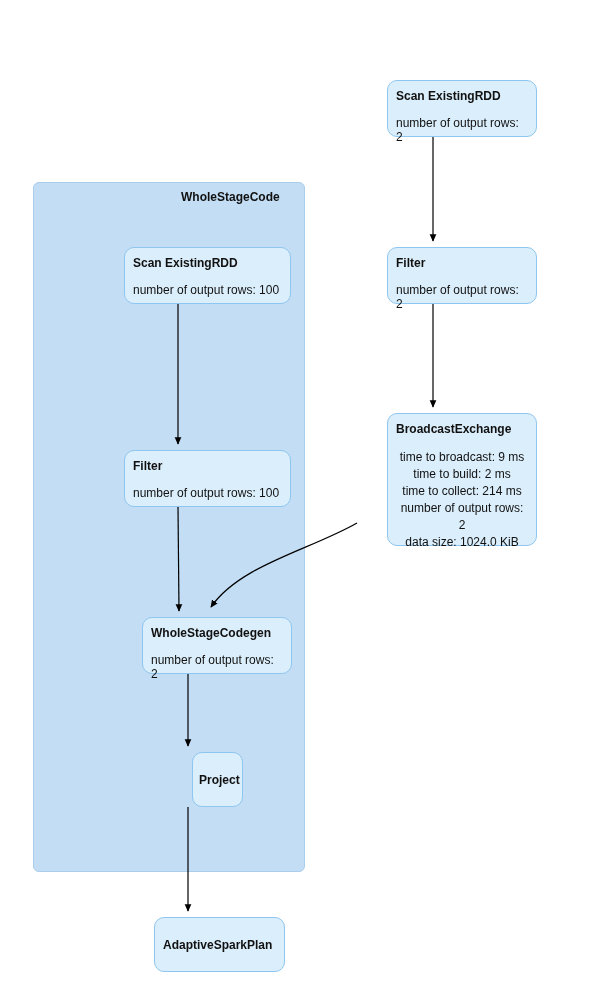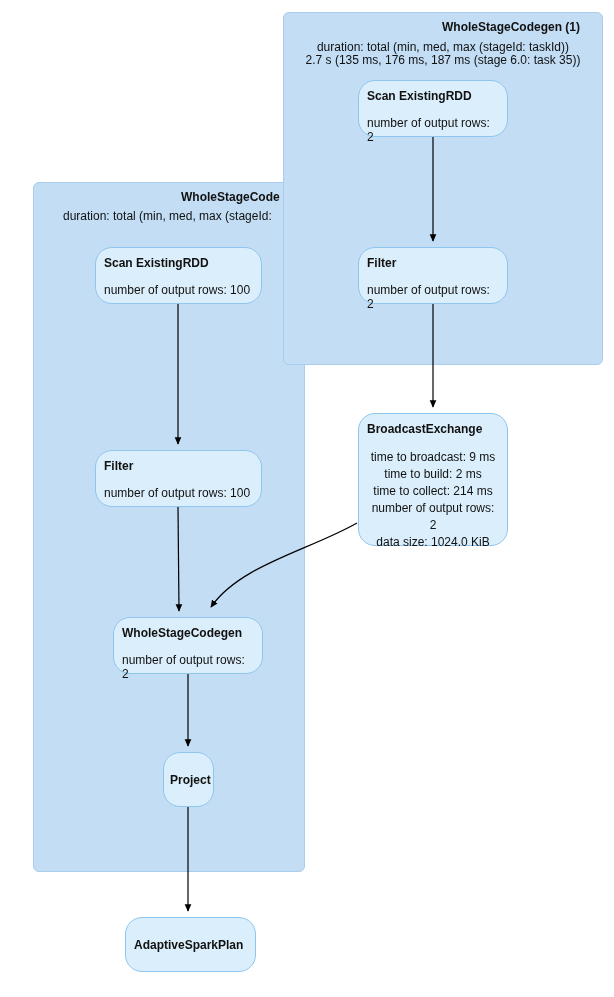--- a/index.html
+++ b/index.html
@@ -56,23 +56,24 @@
     fill: none;
     stroke: var(--edge, #000000);
     stroke-width: 1.2px;
   }
 
   
   .node {
     position: absolute;
     background: var(--node-fill, #dbeefb);
     border: 1px solid var(--node-border, #8fc6ef);
-    border-radius: 17px;
+    border-radius: 10px;
     padding: 8px;
     line-height: 14px;
+    margin-left: 29px;
   }
   .node-title { font-weight: bold; margin-bottom: 13px; }
   .node-metric { line-height: 14px; }
 
   #node-scan1   { left: 358px; top: 80px;  width: 150px; height: 57px; }
   #node-filter1 { left: 358px; top: 247px; width: 150px; height: 57px; }
   #node-bexchange { left: 358px; top: 413px; width: 150px; height: 133px; }
   #node-bexchange .node-metric { line-height: 17px; text-align: center; }
   #node-scan2   { left: 95px;  top: 247px; width: 167px; height: 57px; }
   #node-filter2 { left: 95px;  top: 450px; width: 167px; height: 57px; }
@@ -83,30 +84,22 @@
   #node-project { left: 163px; top: 752px; width: 51px;  height: 55px; padding: 6px; }
   #node-asp     { left: 125px; top: 917px; width: 131px; height: 55px; }
 </style>
 </head>
 <body>
 
 <div class="canvas">
 
   <div class="cluster" id="cluster-codegen2">
     <div class="cluster-title">WholeStageCode</div>
-    <div class="dur1">duration: total (min, med, max (stageId:</div>
   </div>
 
-  <div class="cluster" id="cluster-codegen1">
-    <div class="cluster-title">WholeStageCodegen (1)</div>
-    <div class="cluster-durations">
-      <div>duration: total (min, med, max (stageId: taskId))</div>
-      <div>2.7 s (135 ms, 176 ms, 187 ms (stage 6.0: task 35))</div>
-    </div>
-  </div>
 
   <svg class="edges" viewBox="0 0 614 997" xmlns="http://www.w3.org/2000/svg">
     <defs>
       <marker id="arrowhead" viewBox="0 0 10 10" refX="8" refY="5" markerWidth="7" markerHeight="7" orient="auto">
         <path d="M 0 1 L 9 5 L 0 9 z" fill="#000000"></path>
       </marker>
     </defs>
     <path class="edge" d="M 433 137 L 433 241" marker-end="url(#arrowhead)"></path>
     <path class="edge" d="M 433 304 L 433 407" marker-end="url(#arrowhead)"></path>
     <path class="edge" d="M 178 304 L 178 444" marker-end="url(#arrowhead)"></path>

